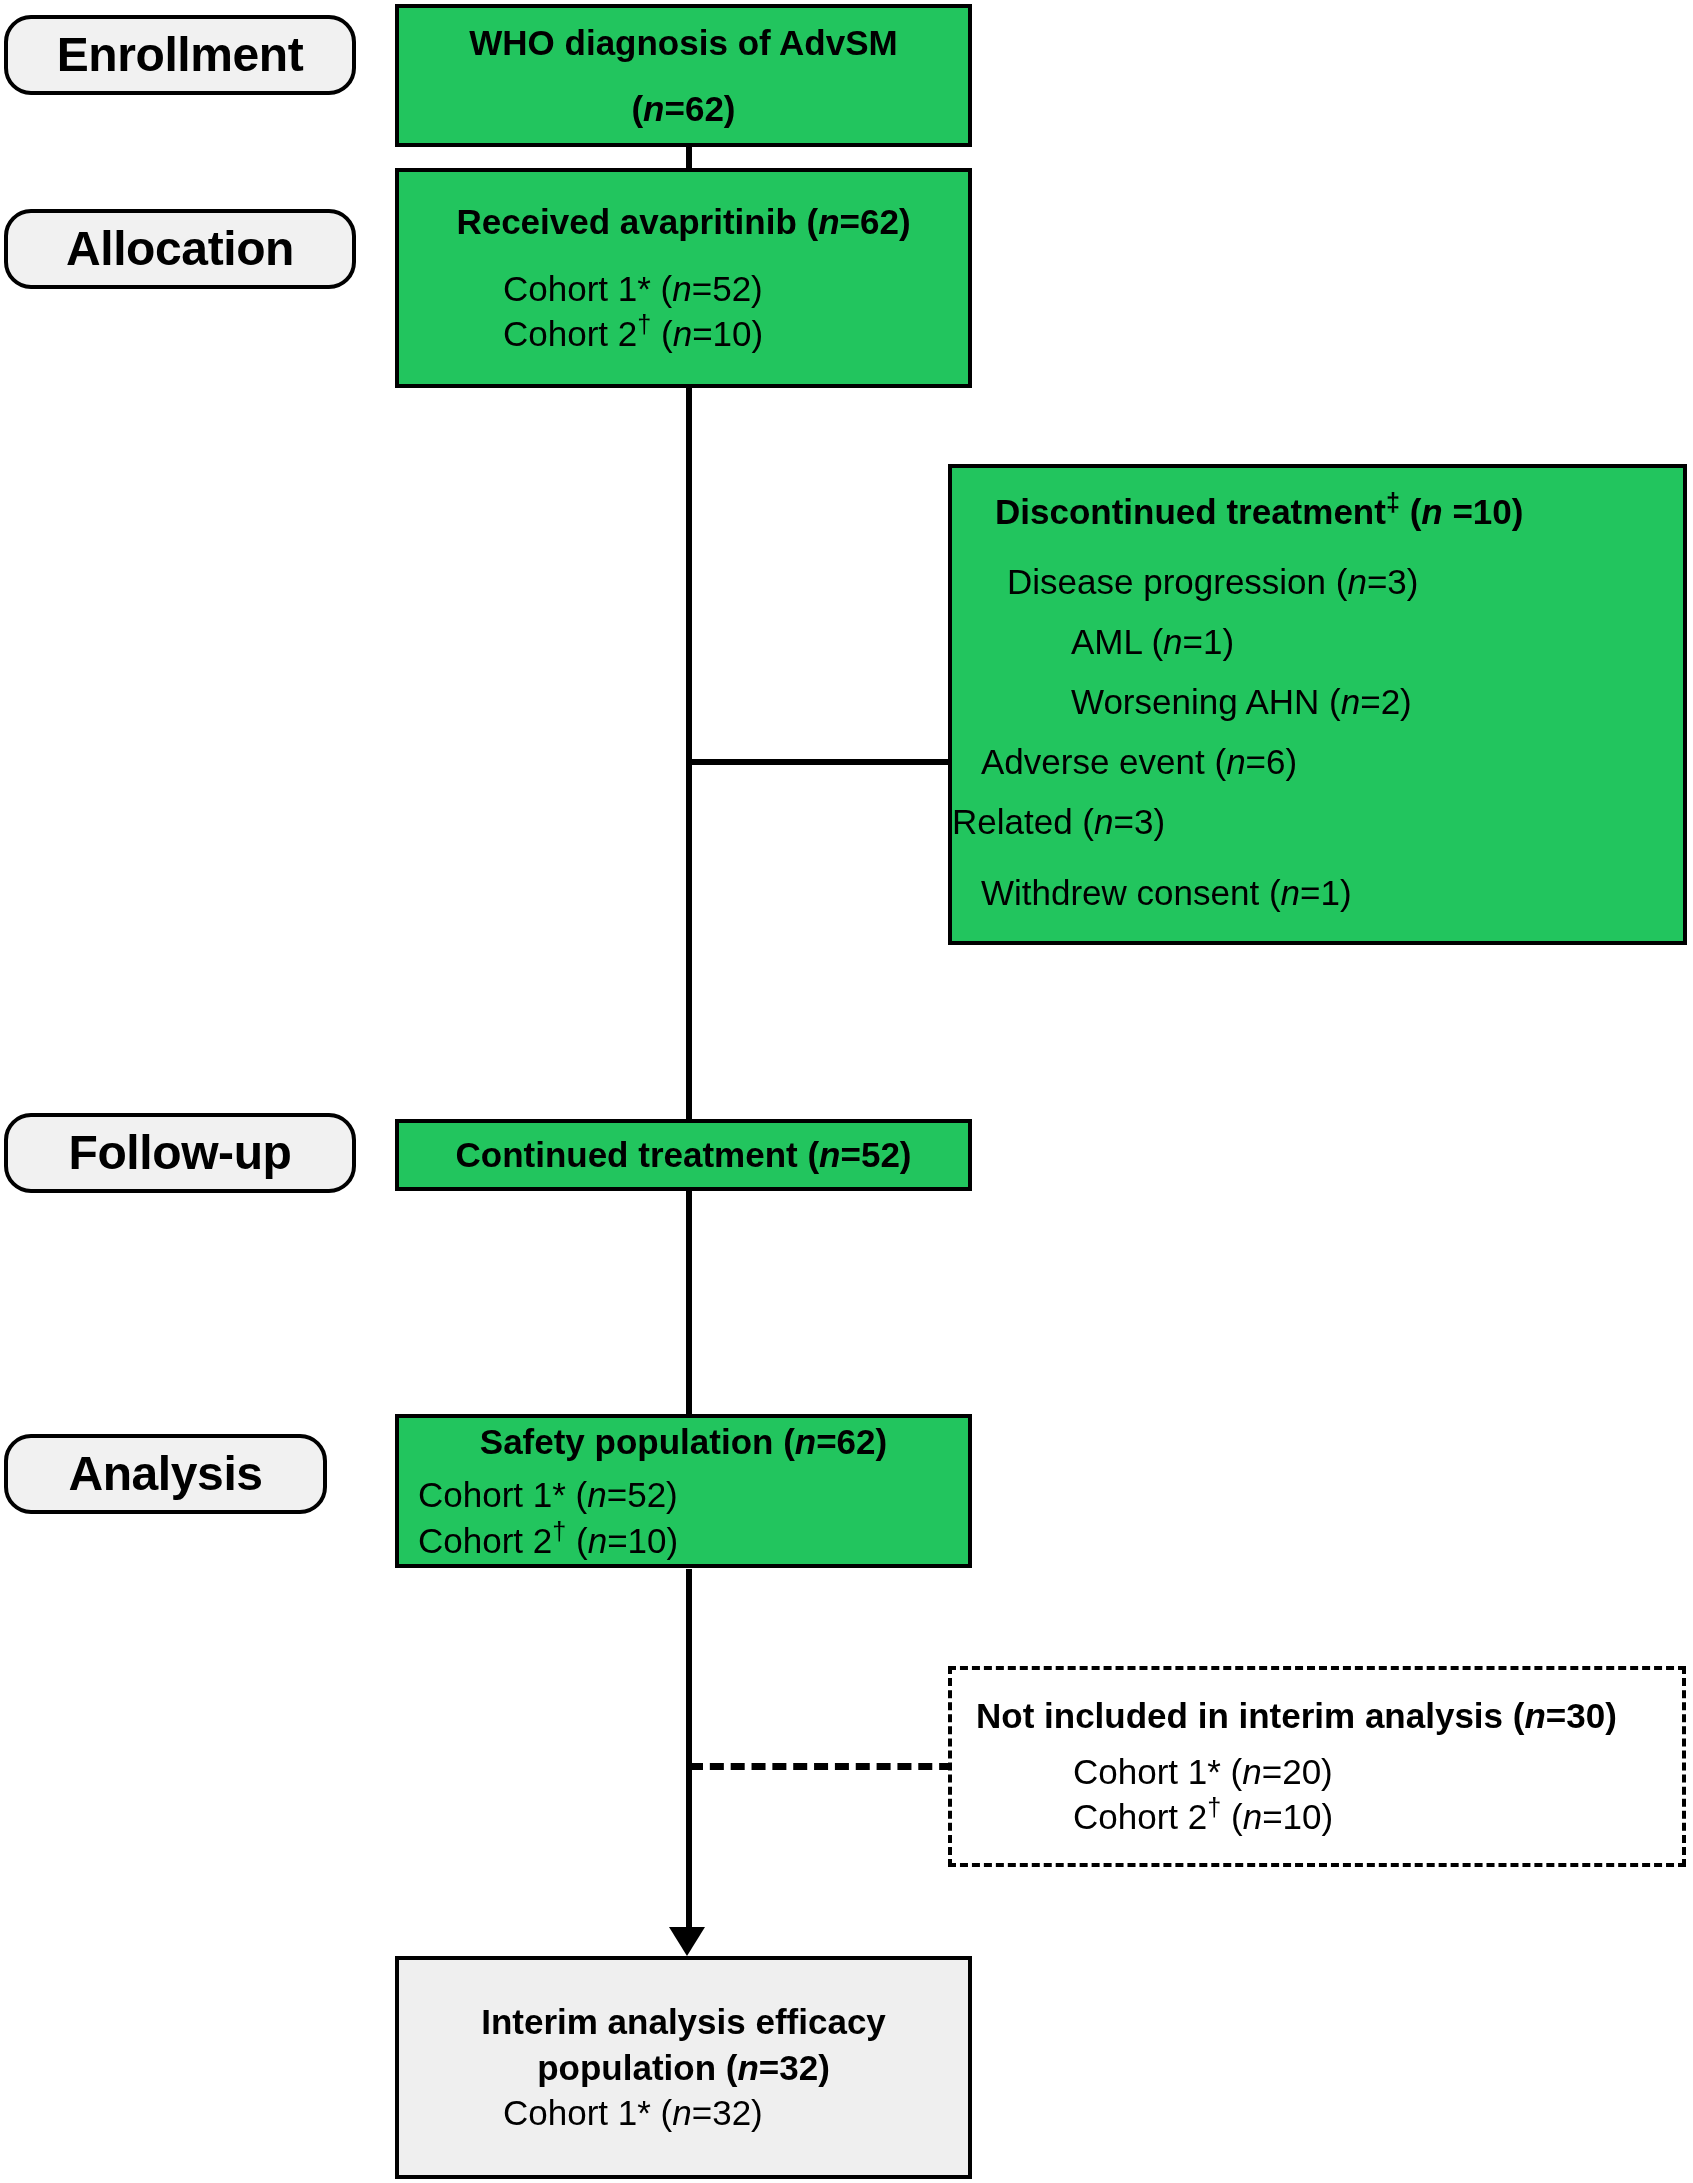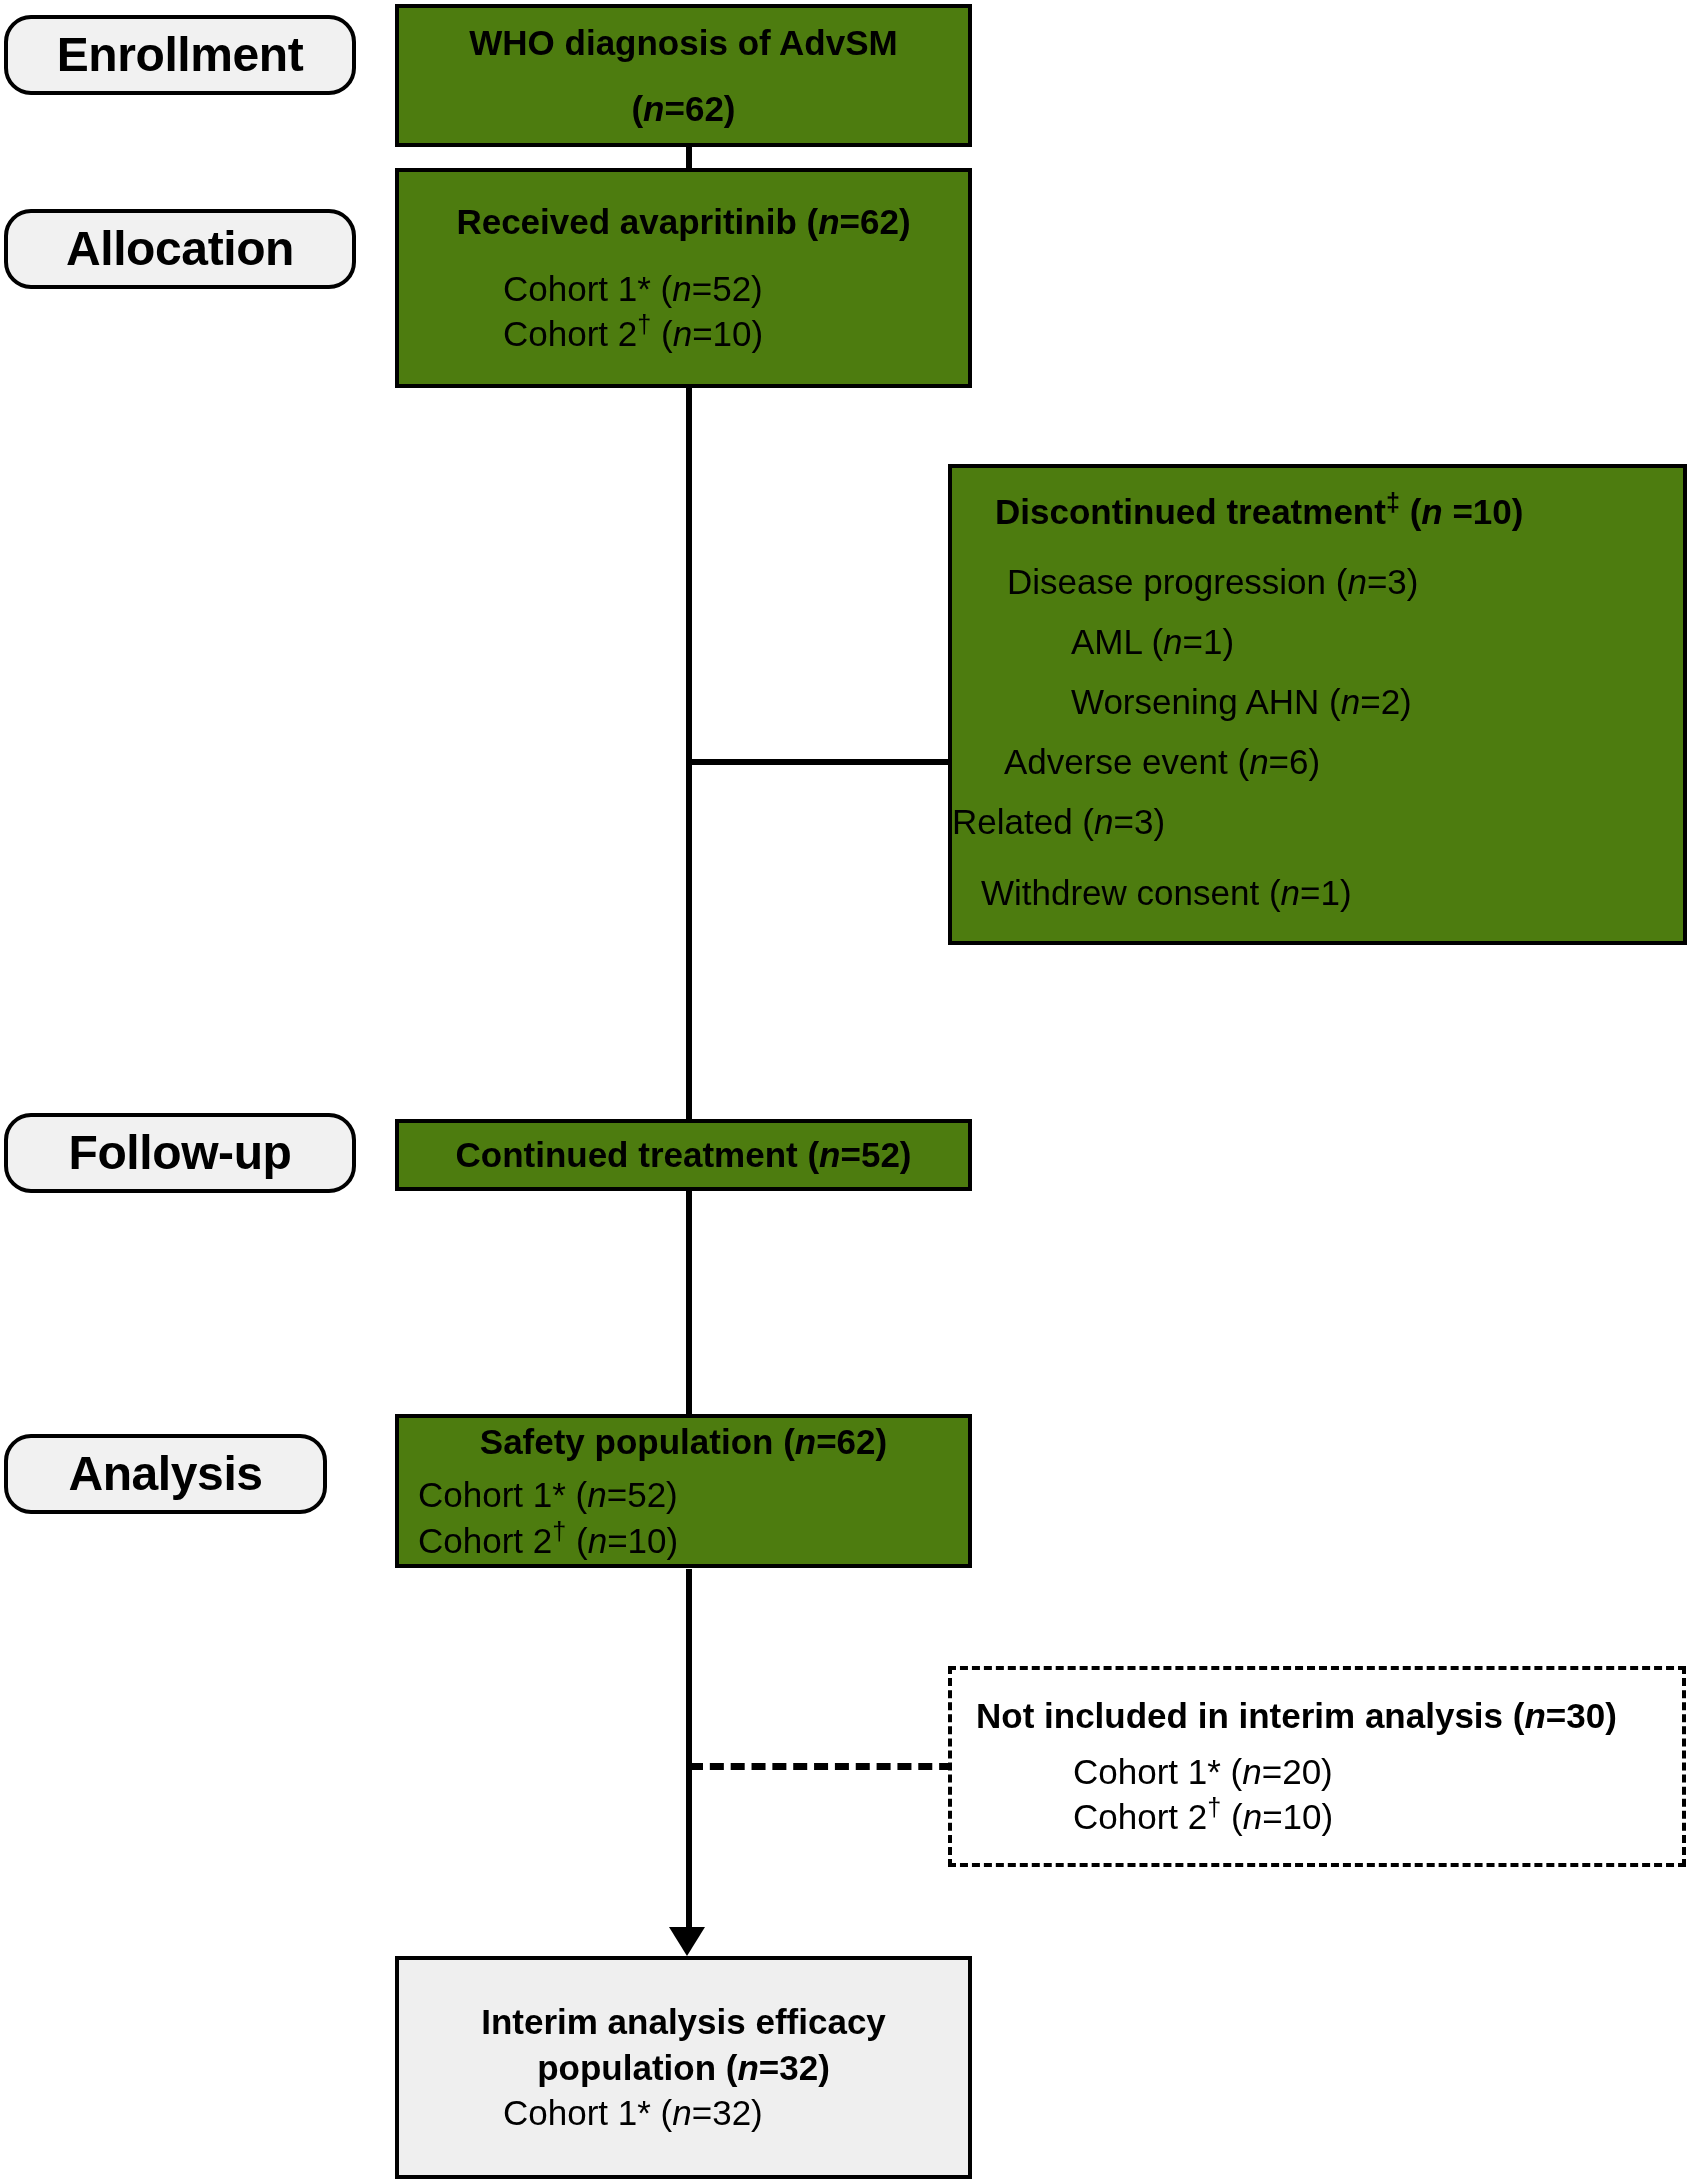--- a/index.html
+++ b/index.html
@@ -29,21 +29,21 @@
   }
   .stage .stage-label{
     font-size:48px;
     font-weight:bold;
     letter-spacing:-0.4px;
     line-height:1;
   }
 
   .node{
     position:absolute;
-    background:#4d7c0f;
+    background:#22c55e;
     border:4px solid #000000;
     box-sizing:border-box;
     display:flex;
     flex-direction:column;
     justify-content:center;
   }
   .node.filled{ background:#efefef; }
   .node.dashed{
     border:4.8px dashed #000000;
     background:#ffffff;
@@ -149,21 +149,21 @@
 
   <div class="node" style="left:948px; top:464px; width:739px; height:481px; justify-content:flex-start; padding-top:21px;">
     <span class="ln b" style="padding-left:43px; margin-bottom:24px;"><span>Discontinued treatment</span><sup>‡</sup><span> (</span><i>n</i><span> =10)</span></span>
 
     <span class="ln" style="padding-left:55px; margin-bottom:14.5px;"><span>Disease progression (</span><i>n</i><span>=3)</span></span>
 
     <span class="ln" style="padding-left:119px; margin-bottom:14.5px;"><span>AML (</span><i>n</i><span>=1)</span></span>
 
     <span class="ln" style="padding-left:119px; margin-bottom:14.5px;"><span>Worsening AHN (</span><i>n</i><span>=2)</span></span>
 
-    <span class="ln" style="padding-left:52px; margin-bottom:14.5px;"><span>Adverse event (</span><i>n</i><span>=6)</span></span>
+    <span class="ln" style="padding-left:29px; margin-bottom:14.5px;"><span>Adverse event (</span><i>n</i><span>=6)</span></span>
 
     <span class="ln" style="margin-bottom:26px;"><span>Related (</span><i>n</i><span>=3)</span></span>
 
     <span class="ln" style="padding-left:29px;"><span>Withdrew consent  (</span><i>n</i><span>=1)</span></span>
   </div>
 
   <div class="node" style="left:395px; top:1119px; width:577px; height:72px;">
     <span class="ln b c"><span>Continued treatment (</span><i>n</i><span>=52)</span></span>
   </div>
 

